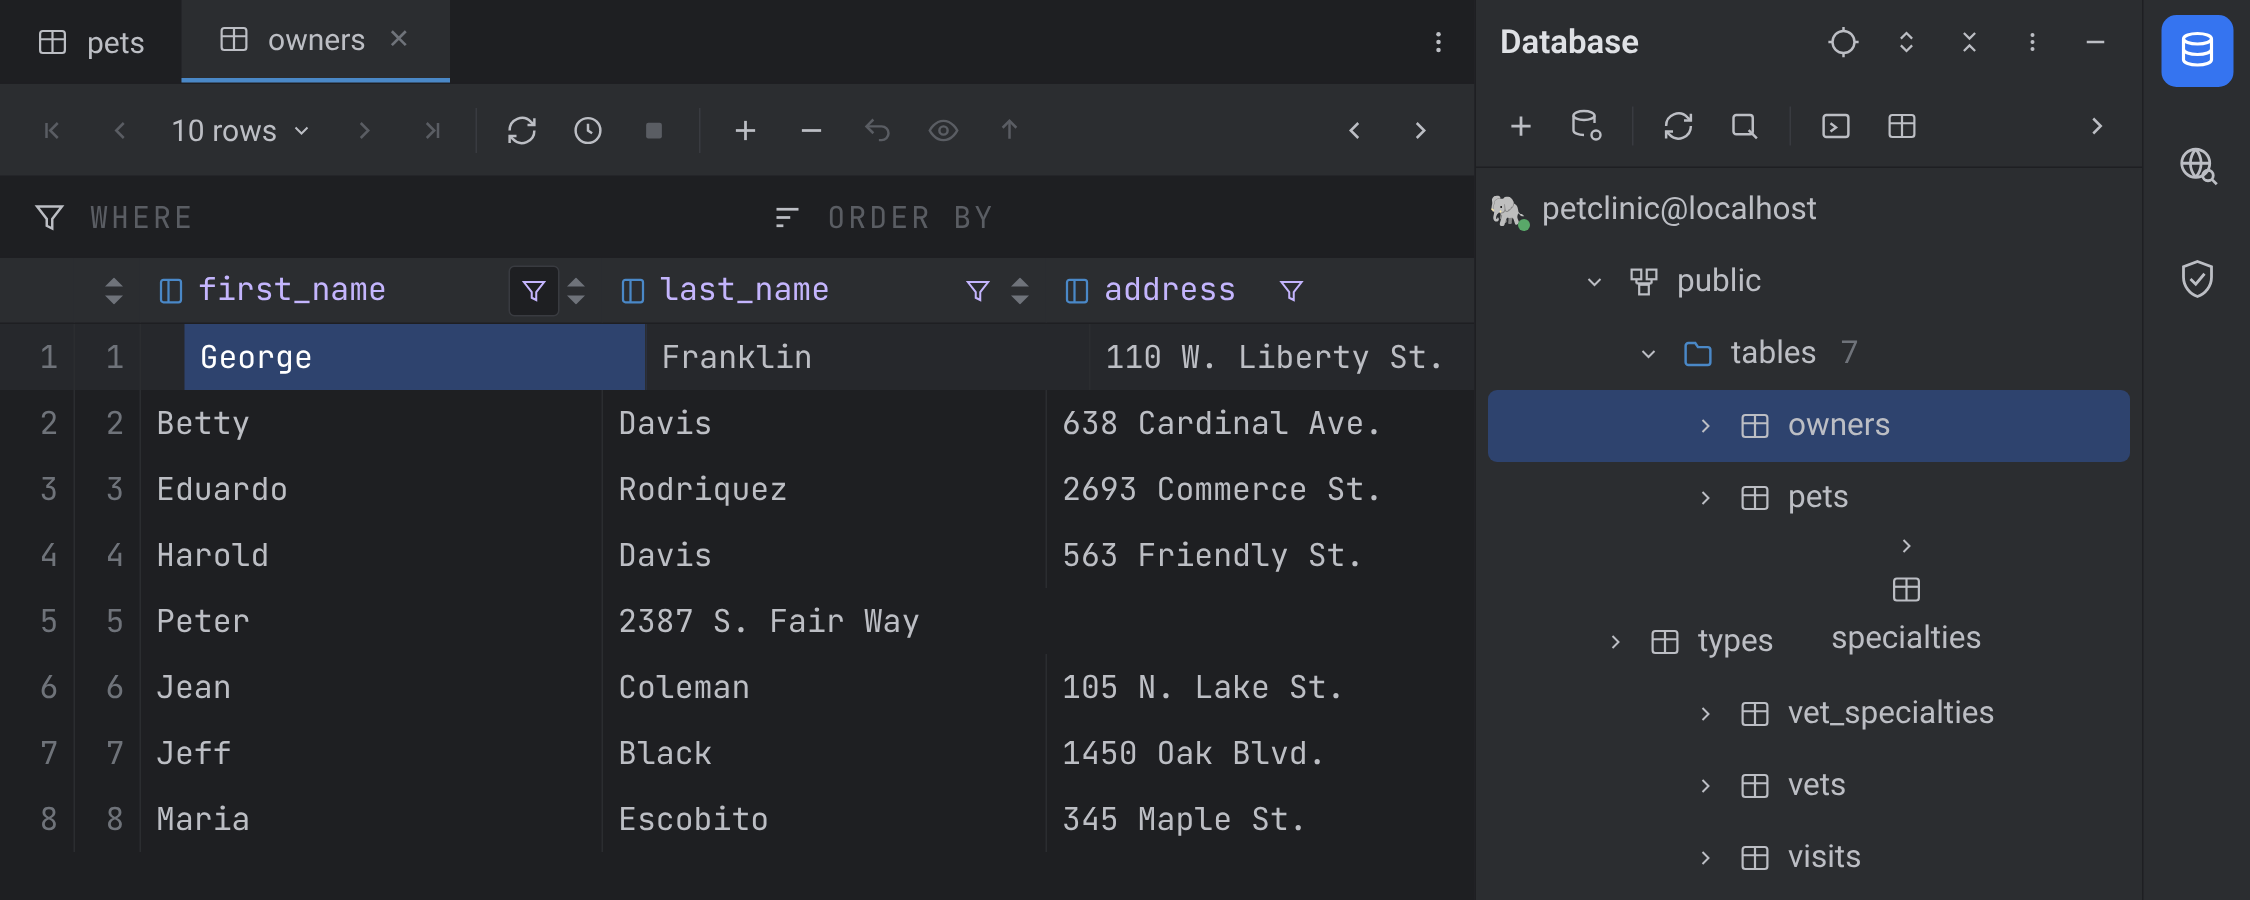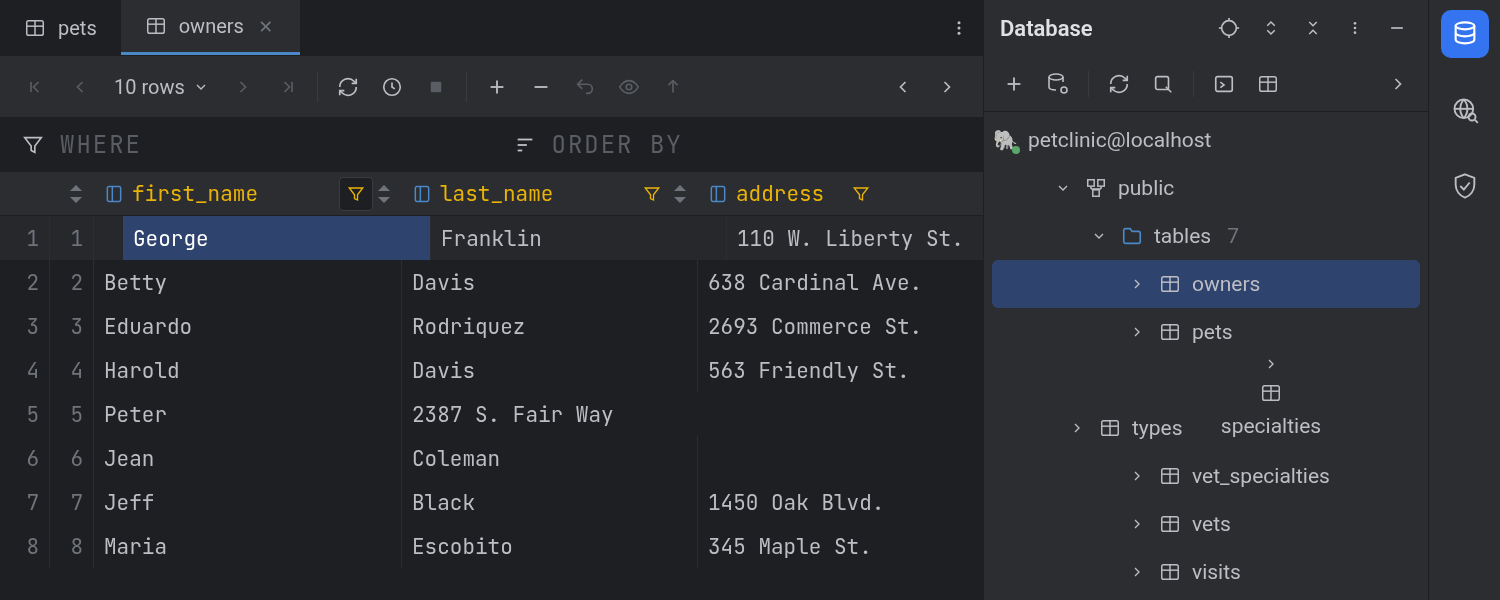--- a/index.html
+++ b/index.html
@@ -105,41 +105,41 @@
   border-bottom: 1px solid #1e1f22;
 }
 .filter-seg {
   display: flex;
   align-items: center;
   gap: 16px;
   padding: 0 22px;
   color: #5a5d63;
   font-family: "JetBrains Mono", Menlo, Consolas, monospace;
   letter-spacing: 2px;
-  font-size: 24px;
+  font-size: 20px;
   flex: 1;
 }
 .filter-seg svg { color: #bcbec4; }
 
 
 .grid {
   flex: 1;
   overflow: hidden;
   background: #1e1f22;
 }
 .row {
   display: flex;
   height: 44px;
   align-items: center;
   font-family: "JetBrains Mono", Menlo, Consolas, monospace;
   font-size: 21px;
 }
 .row.header {
   background: #2b2d30;
-  color: #eab308;
+  color: #c4b5fd;
   border-bottom: 1px solid #1e1f22;
 }
 .row.data { color: #bcbec4; }
 .cell {
   padding: 0 10px;
   display: flex;
   align-items: center;
   gap: 10px;
   border-right: 1px solid #2b2d30;
   height: 100%;
@@ -529,20 +529,21 @@
     <div class="cell num0">5</div>
     <div class="cell num1">5</div>
     <div class="cell fn ">Peter</div>
     <div class="cell addr">2387 S. Fair Way</div>
         </div>
         <div class="row data">
     <div class="cell num0">6</div>
     <div class="cell num1">6</div>
     <div class="cell fn ">Jean</div>
     <div class="cell ln">Coleman</div>
+    <div class="cell addr">105 N. Lake St.</div>
         </div>
         <div class="row data">
     <div class="cell num0">7</div>
     <div class="cell num1">7</div>
     <div class="cell fn ">Jeff</div>
     <div class="cell ln">Black</div>
     <div class="cell addr">1450 Oak Blvd.</div>
         </div>
         <div class="row data">
     <div class="cell num0">8</div>

